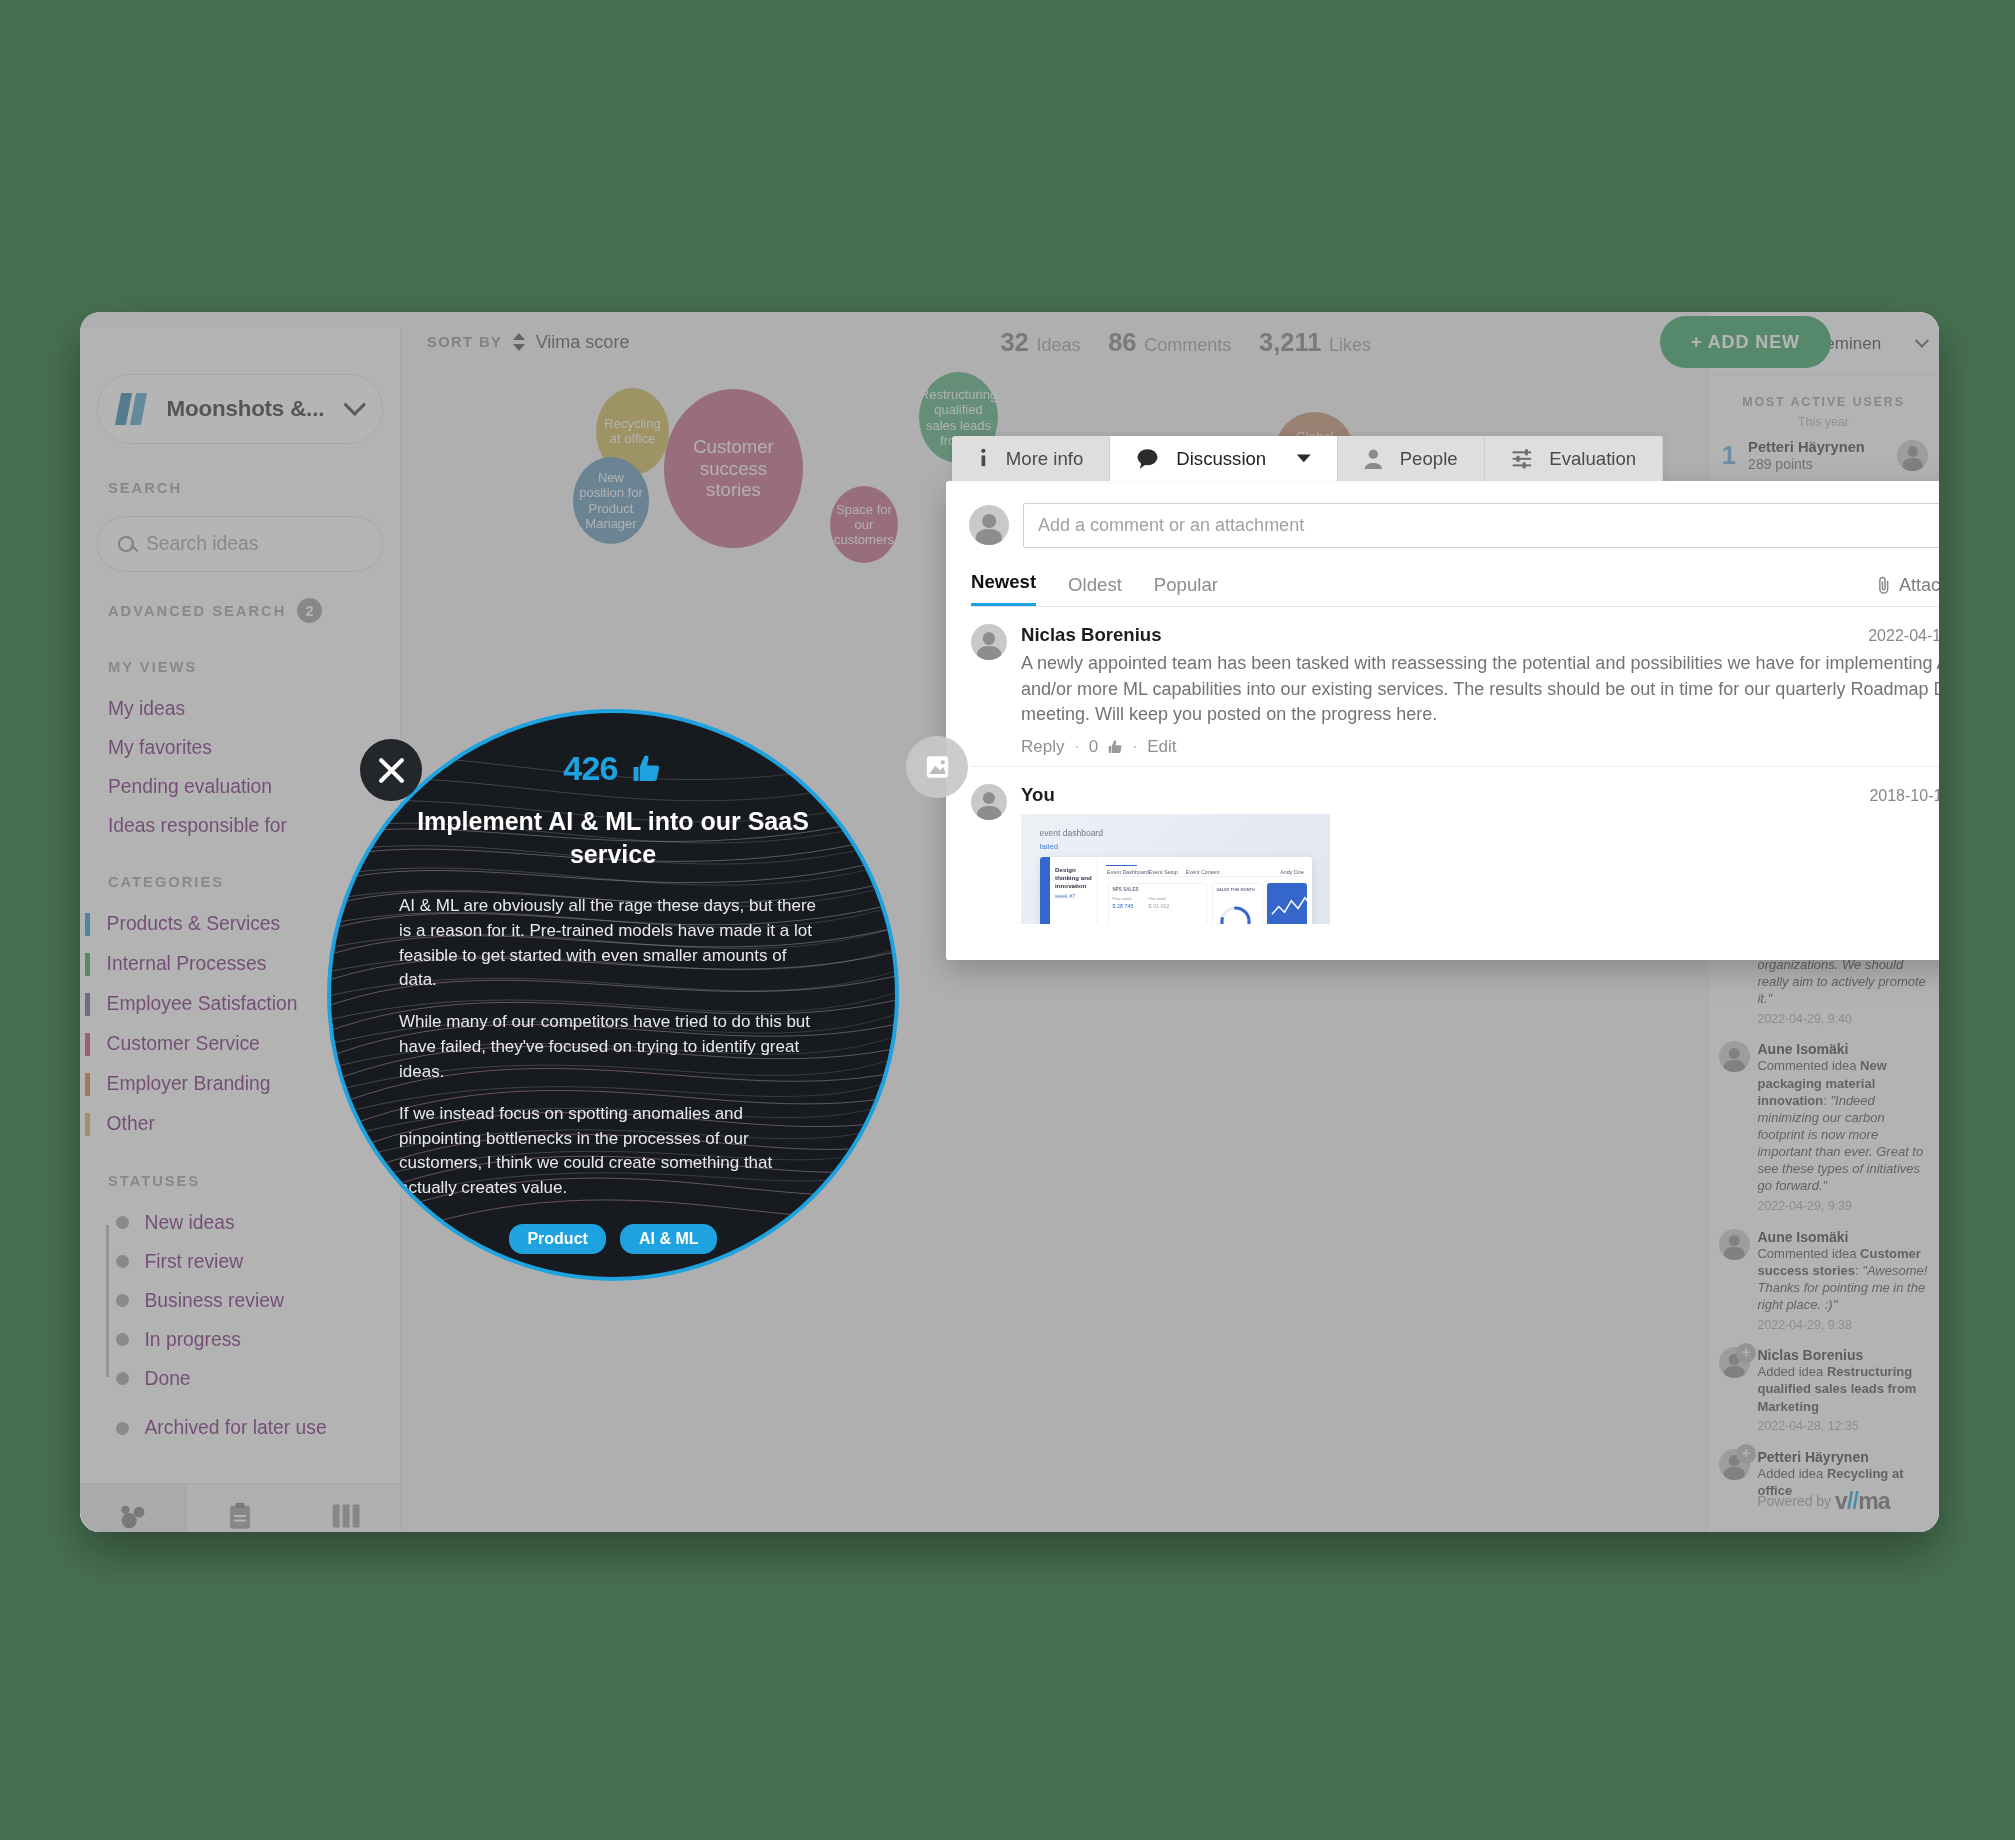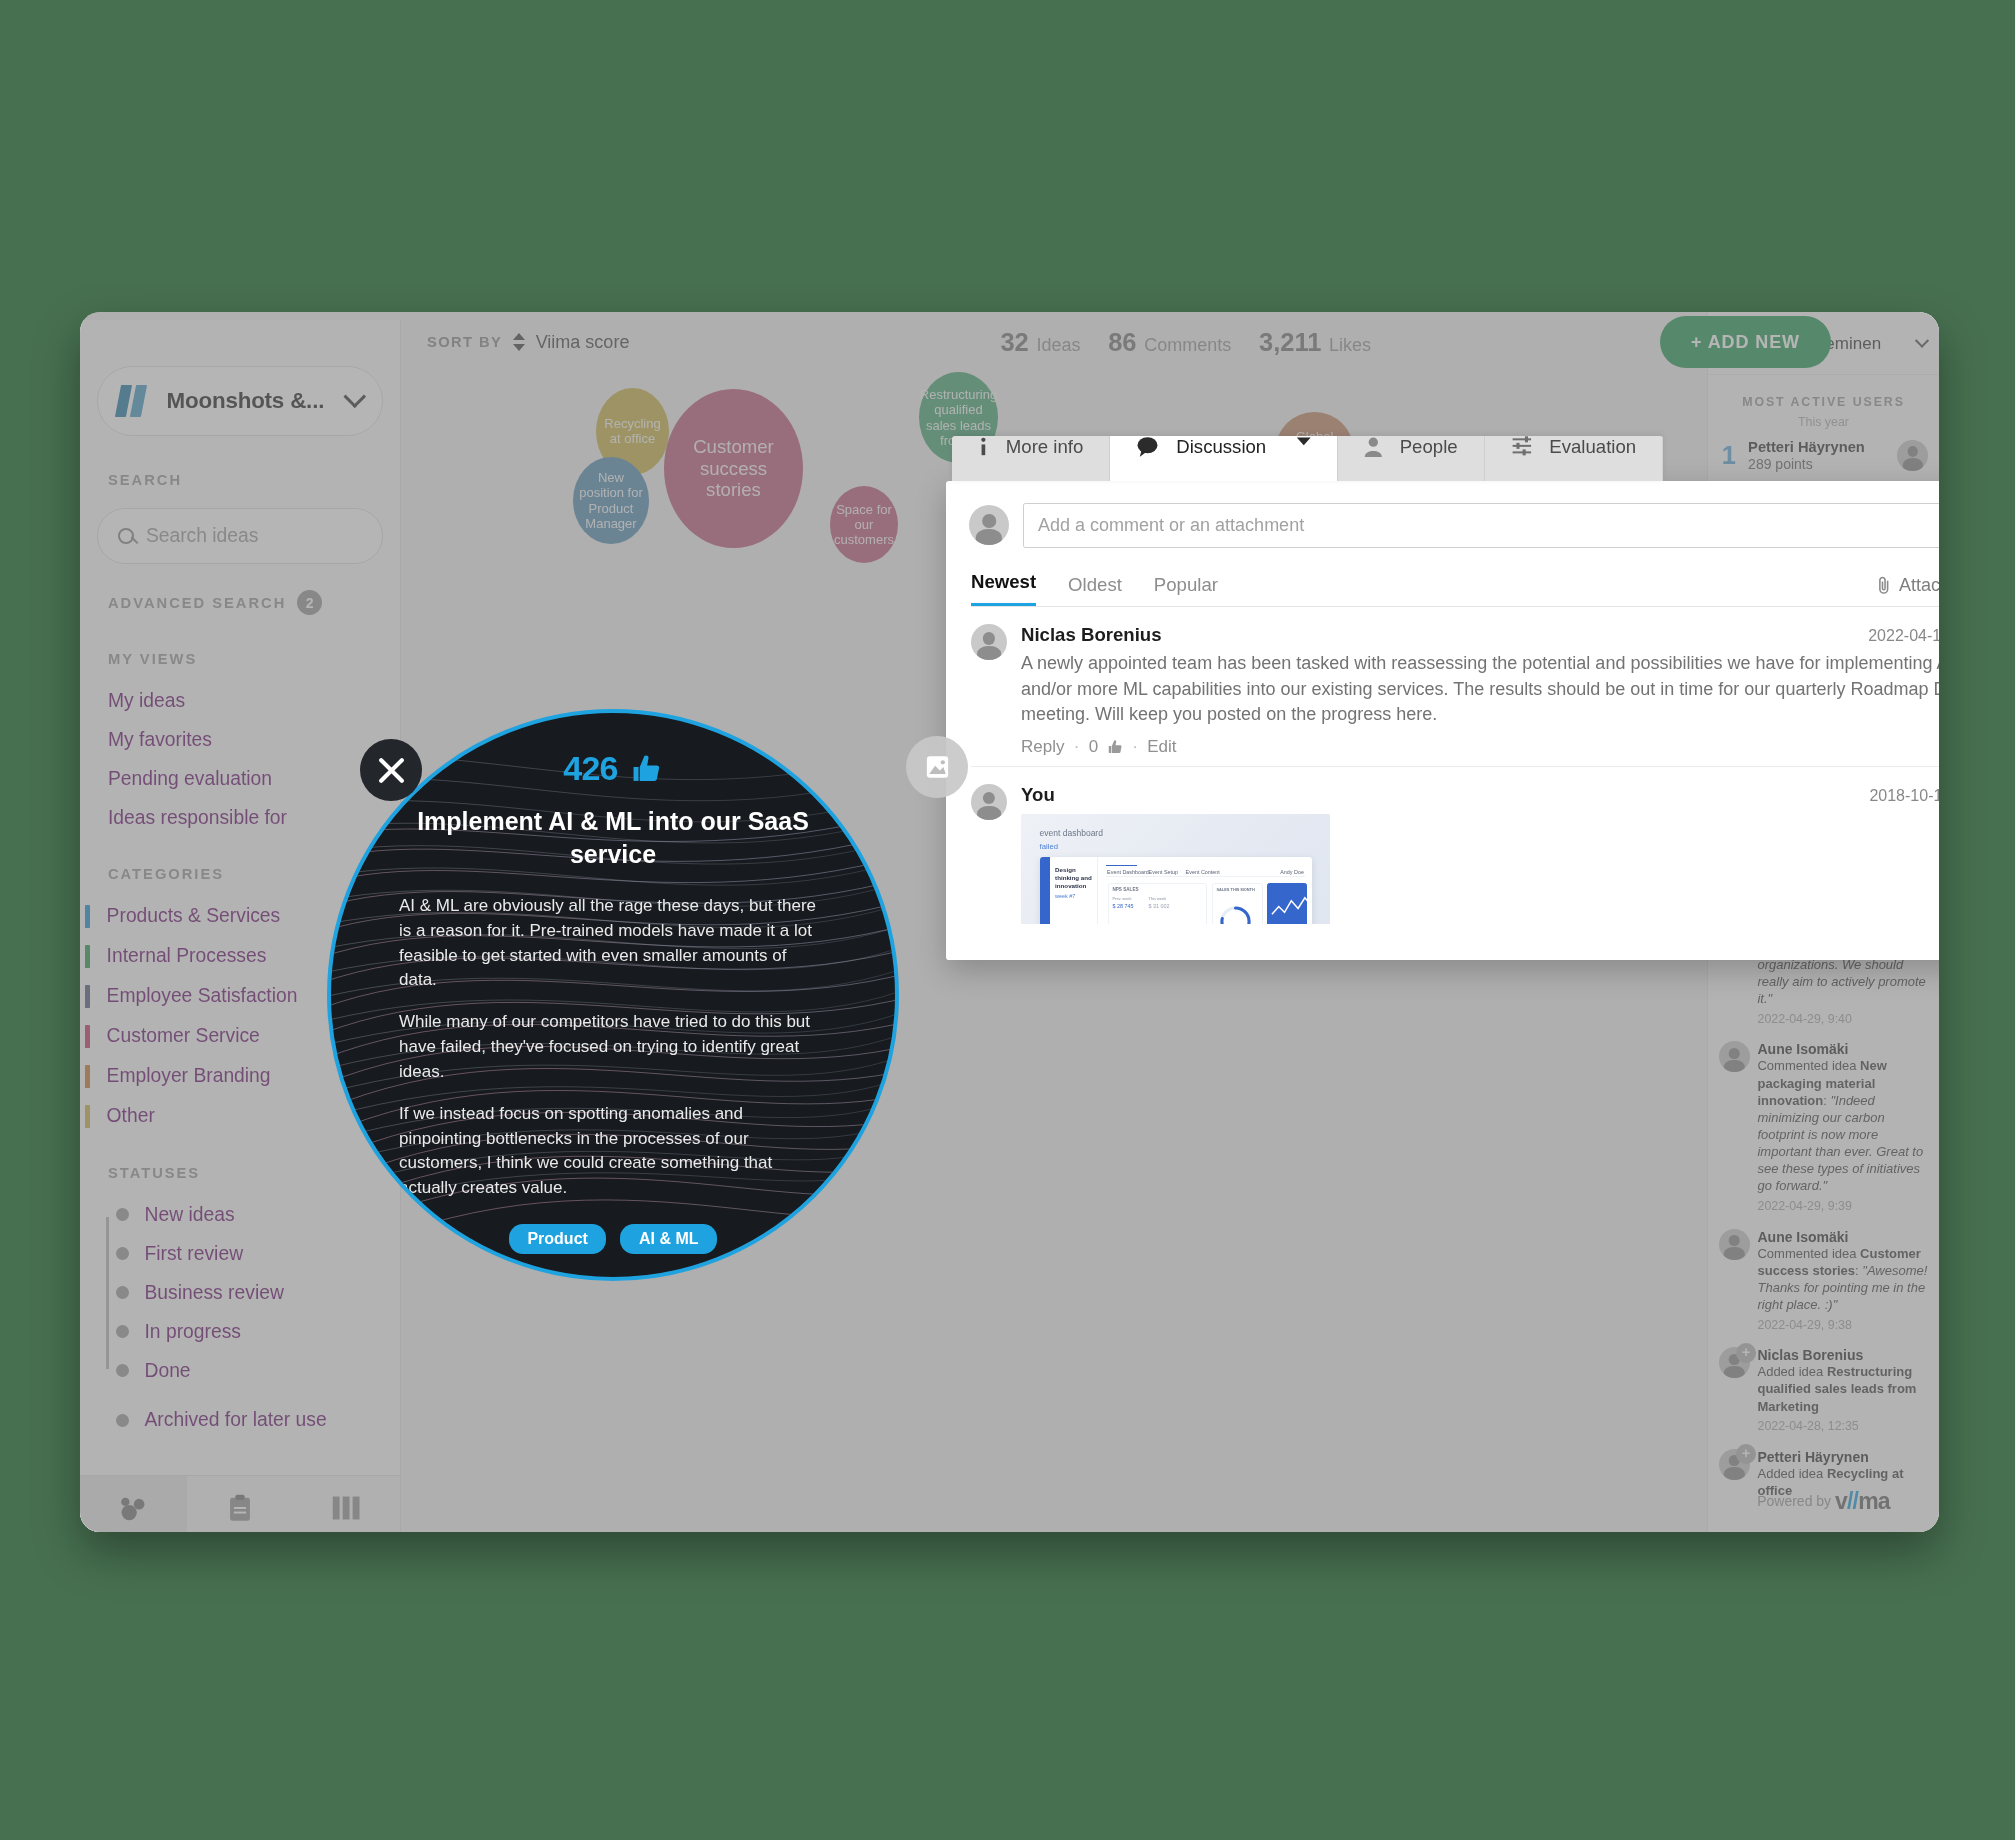--- a/index.html
+++ b/index.html
@@ -25,21 +25,21 @@
   
   #veil {
     position: absolute; inset: 0;
     background: rgba(120,120,120,.55);
     z-index: 40;
     pointer-events: none;
   }
 
   
   #sidebar {
-    position: absolute; left: 0; top: 8px;
+    position: absolute; left: 0; top: 16px;
     width: 321px; height: 100%;
     background: #fafafa;
     border-right: 0.8px solid #e3e3e3;
     z-index: 5;
   }
   #board-switcher {
     margin: 46px 17px 0 17px;
     height: 70px;
     border: 0.8px solid #e0e0e0;
     border-radius: 35px;
@@ -170,21 +170,21 @@
   #powered .vi s { text-decoration: none; color: #1fa3e0; }
 
   
   #discussion-panel {
     position: absolute; left: 866px; top: 169px; width: 1076px; height: 479px;
     background: #fff; border-radius: 3.1px; box-shadow: 0 9.3px 31px rgba(0,0,0,.22);
     z-index: 60; overflow: hidden;
   }
   #tabs-bar { position: absolute; left: 872px; top: 124px; display: flex; z-index: 61;
               border-radius: 3.1px 3.1px 0 0; overflow: hidden; box-shadow: 0 -1.5px 6.2px rgba(0,0,0,.08); }
-  .tab { display: flex; gap: 17px; padding: 0 26px; height: 45px;
+  .tab { display: flex; align-items: center; gap: 17px; padding: 0 26px; height: 45px;
          background: #dedede; color: #4b4b4b; font-size: 18.6px; cursor: pointer;
          border-right: 0.8px solid #cfcfcf; }
   .tab.active { background: #fff; color: #222; }
 
   #comment-input-row { display: flex; align-items: center; gap: 14px; padding: 21.7px 23px 0 23px; }
   #comment-input {
     flex: 1; height: 45px; border: 0.8px solid #cfcfcf; border-radius: 2.3px; background: #fff;
     display: flex; align-items: center; padding: 0 14px; position: relative;
   }
   #comment-input .ph { font-size: 18px; color: #a2a2a2; flex: 1; }

